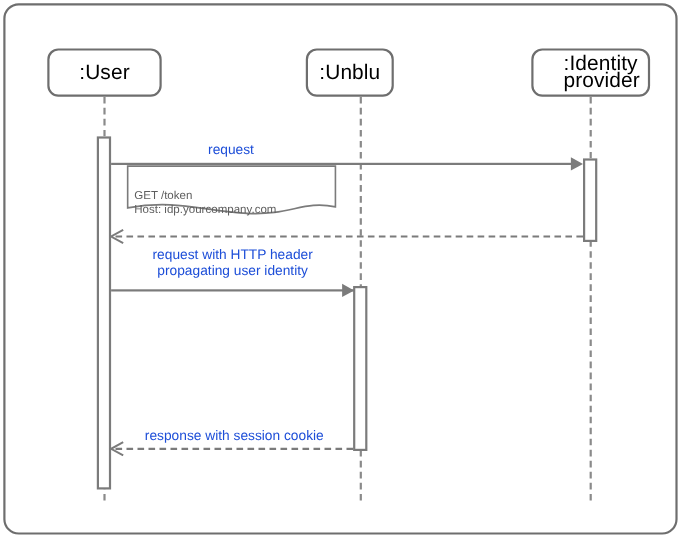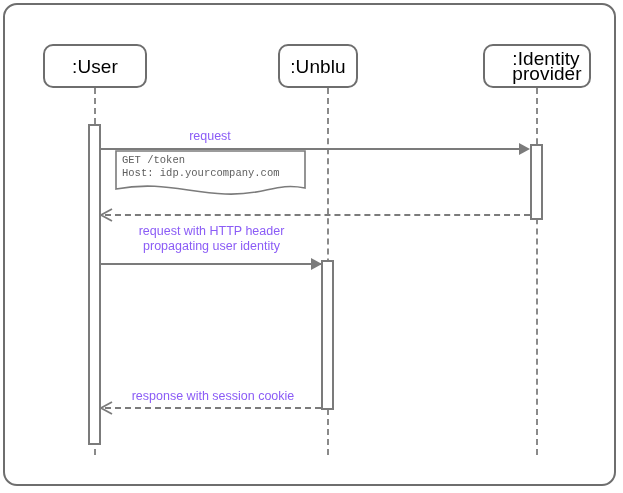--- a/index.html
+++ b/index.html
@@ -56,21 +56,21 @@
   .msg-line {
     position: absolute;
     height: 0;
     border-top: 2px solid #7b7b7b;
   }
   .msg-line.dashed {
     border-top: 2px dashed #7b7b7b;
   }
   .msg-label {
     position: absolute;
-    color: #8b5cf6;
+    color: #1d4ed8;
     font-size: 12.5px;
     line-height: 15px;
     text-align: center;
     white-space: pre-line;
   }
   .arrow-filled {
     position: absolute;
     width: 0; height: 0;
     border-top: 6px solid transparent;
     border-bottom: 6px solid transparent;
@@ -83,23 +83,23 @@
   }
   .arrow-open svg { display: block; }
   .note {
     position: absolute;
     box-sizing: border-box;
   }
   .note svg { position: absolute; left: 0; top: 0; }
   .note-text {
     position: absolute;
     left: 7px;
-    top: 4px;
+    top: 22px;
     color: #5e5e5e;
-    font-family: Liberation Mono, monospace;
+    font-family: Liberation Sans, sans-serif;
     font-size: 10.5px;
     line-height: 13px;
     white-space: pre;
   }
 </style>
 </head>
 <body>
 
 <div id="canvas">
   <div id="frame">

